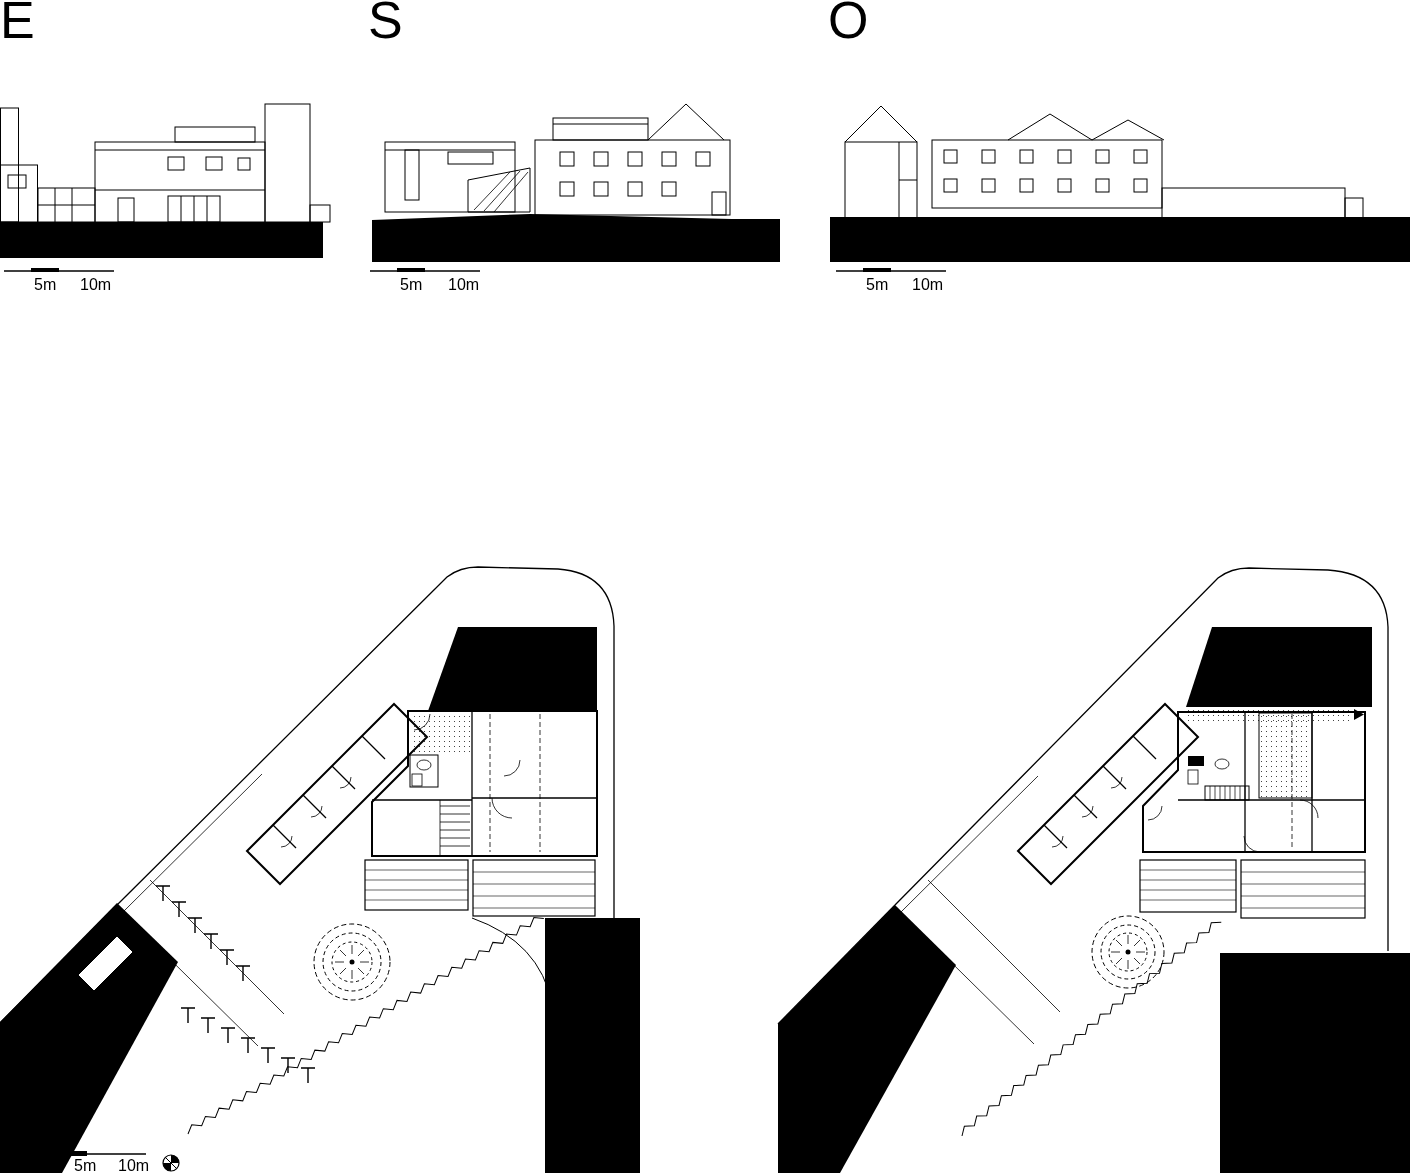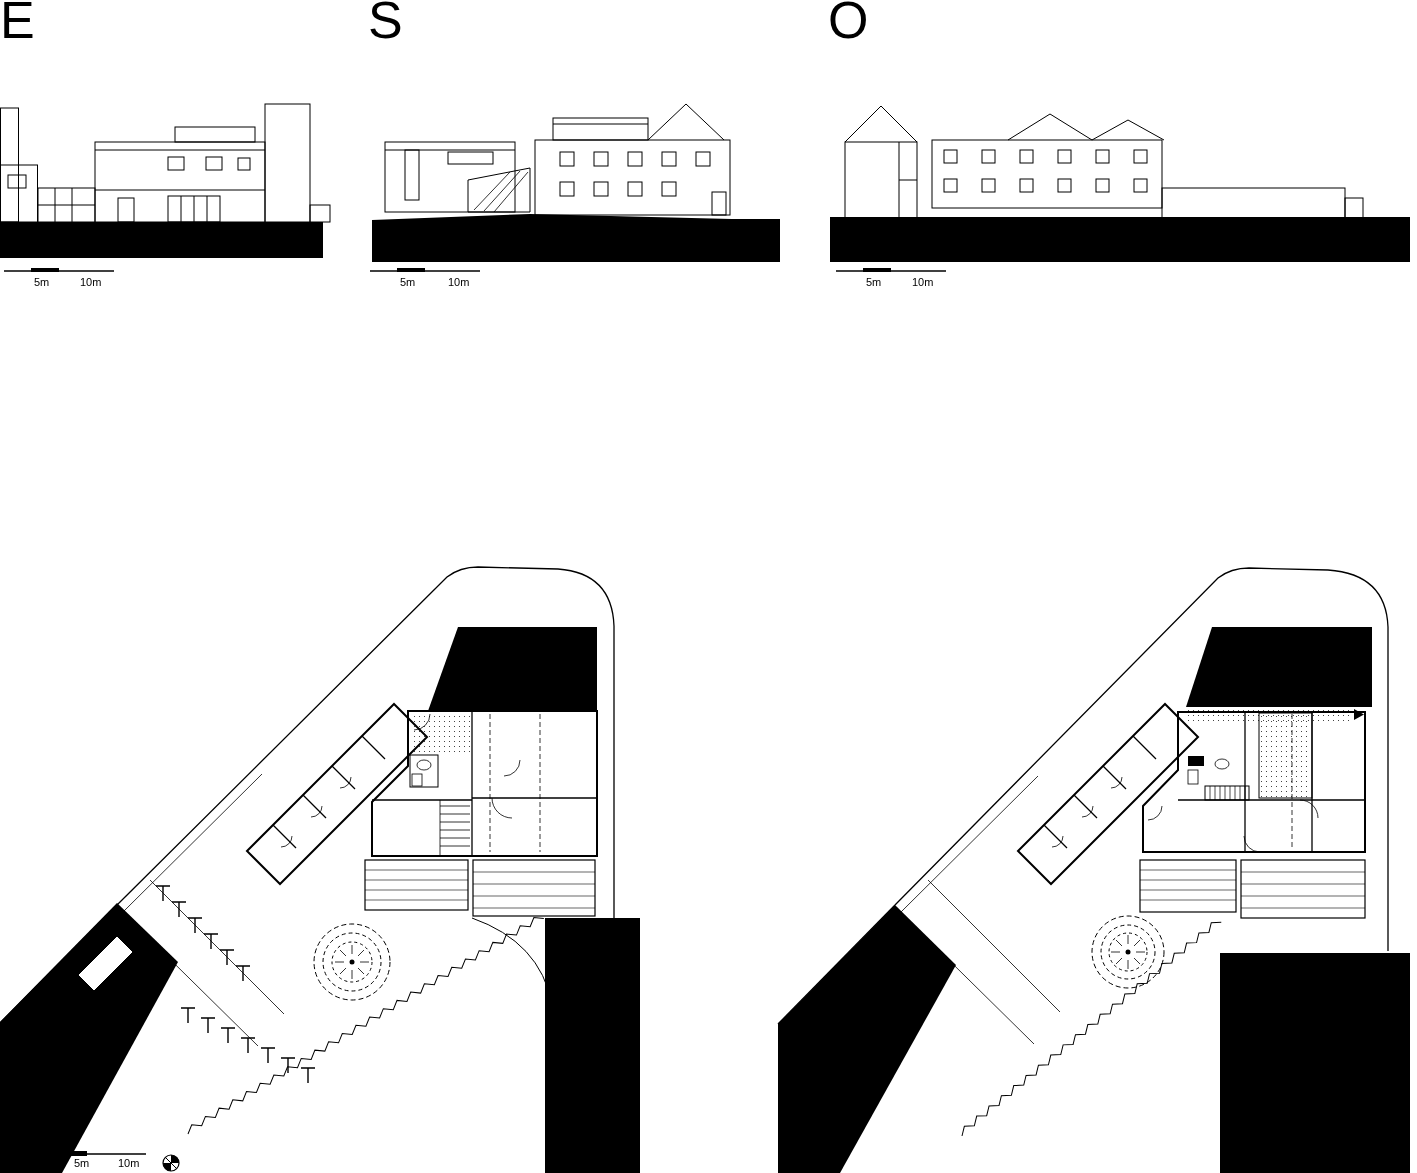--- a/index.html
+++ b/index.html
@@ -14,21 +14,21 @@
   .sheet svg{position:absolute;left:0;top:0;}
   .elev-label{
     position:absolute;
     font-size:52px;
     line-height:1;
     font-weight:400;
     color:#000;
   }
   .scale-label{
     position:absolute;
-    font-size:11px;
+    font-size:16px;
     line-height:1;
     color:#000;
   }
   .stipple{
     position:absolute;
     background-image:radial-gradient(circle,#444 0.7px,transparent 0.9px);
     background-size:5px 5px;
   }
 </style>
 </head>

